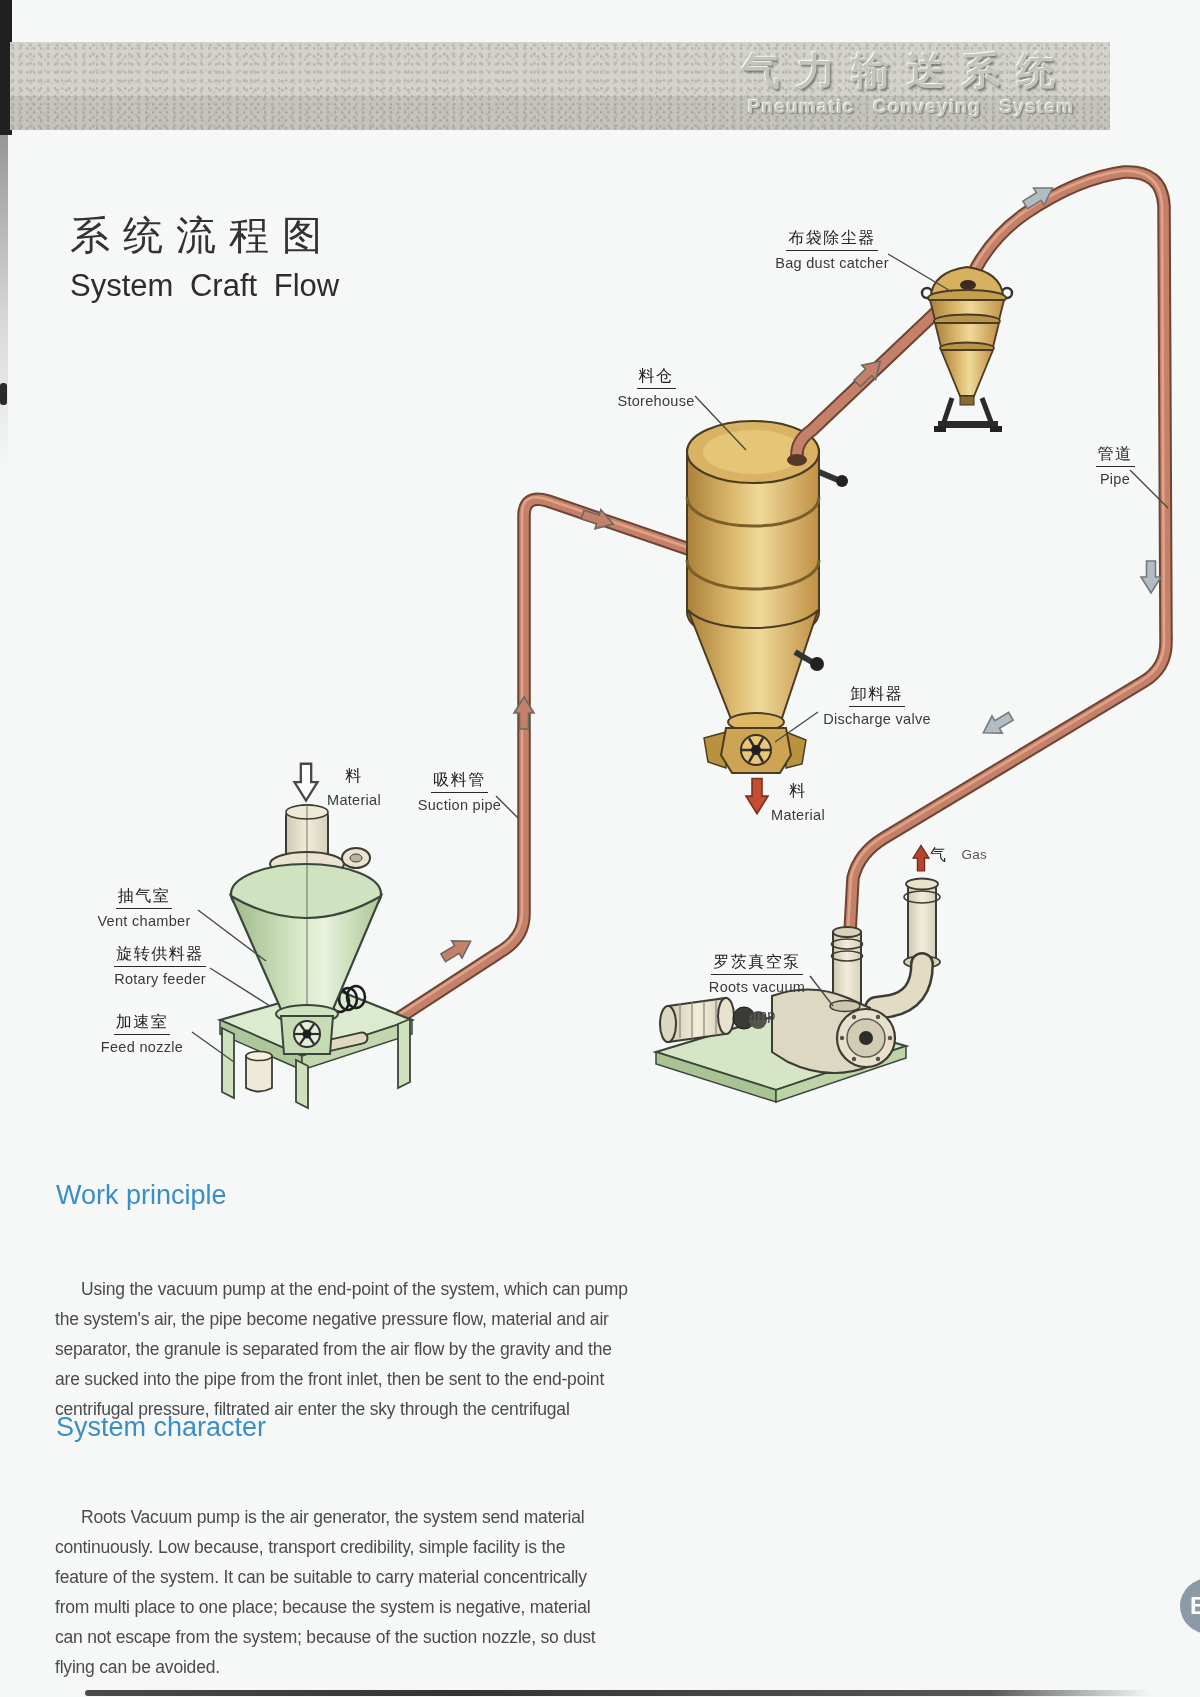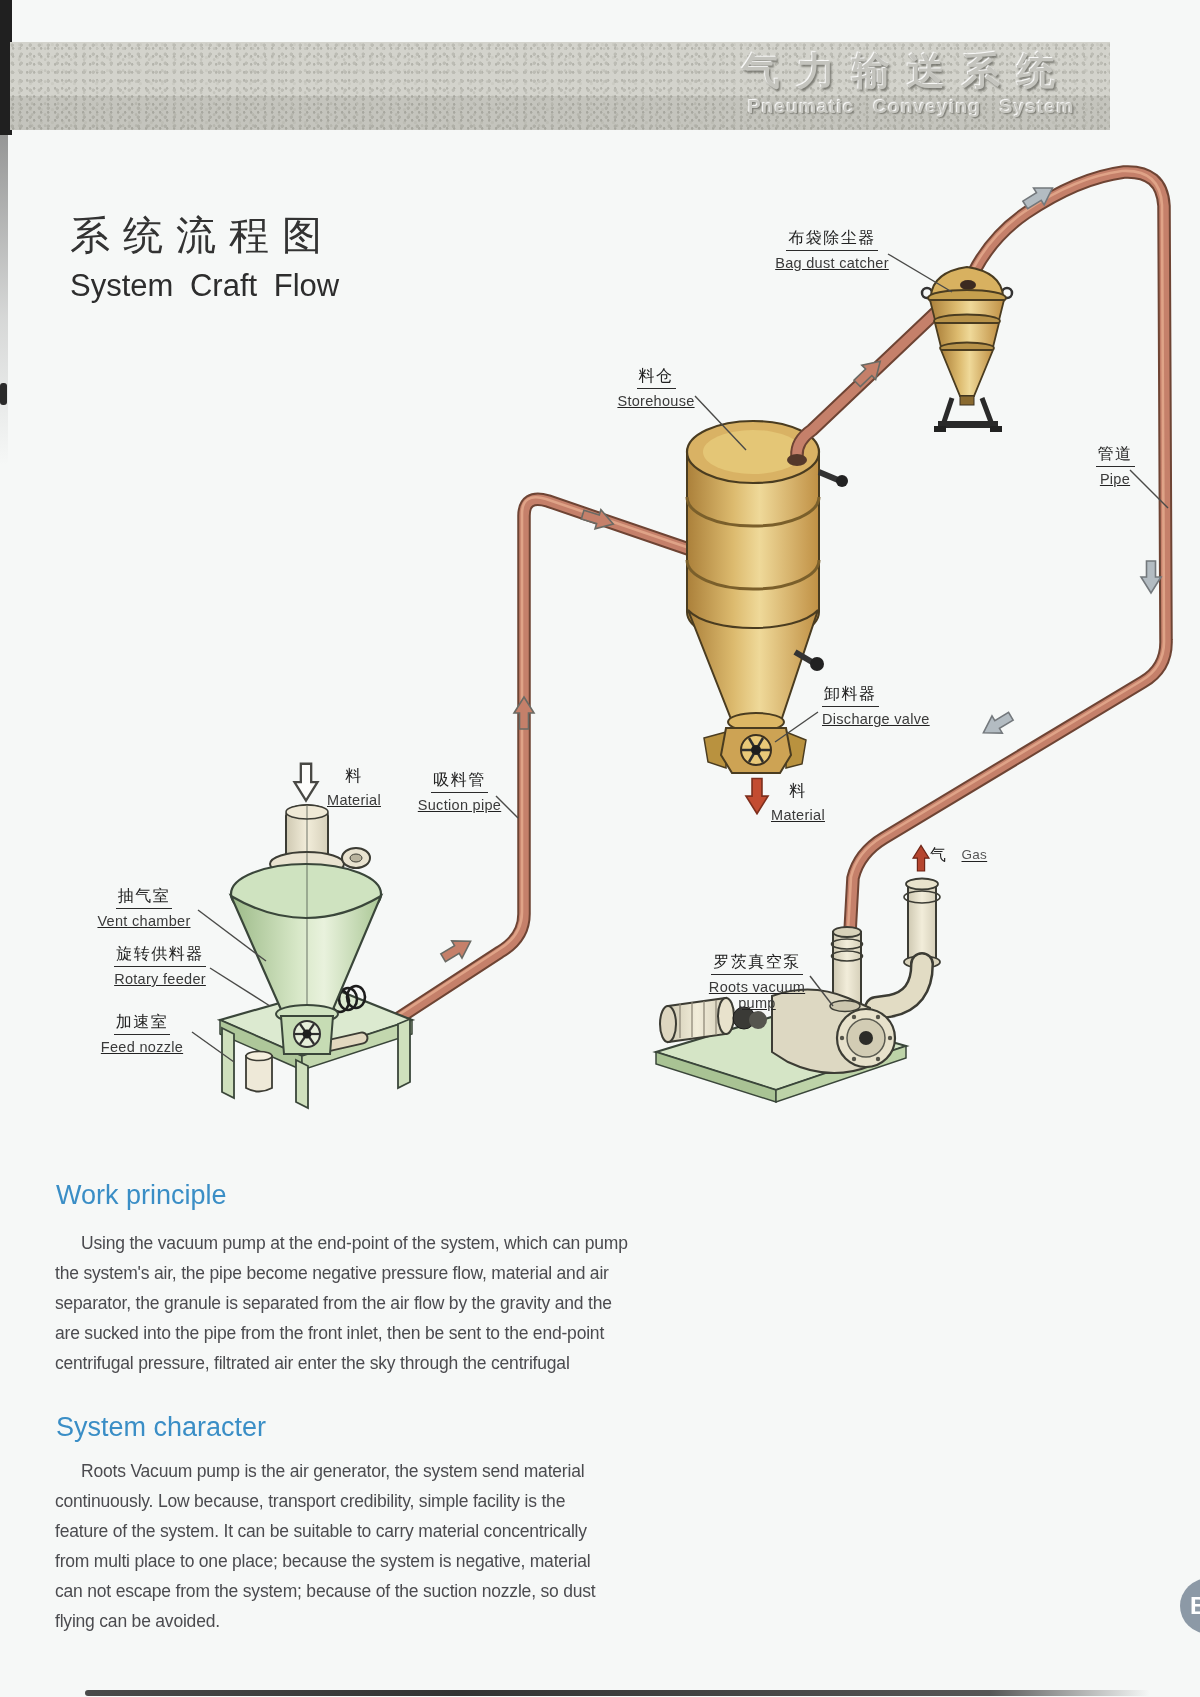--- a/index.html
+++ b/index.html
@@ -39,34 +39,34 @@
   .pipeH{fill:none;stroke:#e5ab8e;stroke-width:2.6;opacity:.8;stroke-linecap:round;}
   .band{fill:none;stroke:#7a5f2b;stroke-width:3;}
   .arr-salmon{fill:#c5806a;stroke:#6a6a64;stroke-width:1.6;}
   .arr-gray{fill:#b3bcc2;stroke:#73787c;stroke-width:1.6;}
   .arr-hollow{fill:#fdfdfb;stroke:#484844;stroke-width:2;}
   .arr-red{fill:#c34c31;stroke:#7e2f1d;stroke-width:1.5;}
   .arr-gas{fill:#b5452e;stroke:#6e2516;stroke-width:1.5;}
   .leaders line{stroke:#4a4a48;stroke-width:1.4;}
 
   
-  .lbl{position:absolute;text-align:center;color:#222;text-decoration:underline;}
+  .lbl{position:absolute;text-align:center;color:#222;}
   .lbl .zh{display:inline-block;font-size:16px;font-weight:500;letter-spacing:1.5px;
     border-bottom:1.6px solid #2b2b2b;padding:0 2px 1px;white-space:nowrap;}
   .lbl .zh.nound{border-bottom:none;}
   .lbl .en{display:block;font-size:14.5px;font-weight:500;color:#3a3a3a;margin-top:4px;letter-spacing:.3px;white-space:nowrap;}
-  .lbl.left{text-align:left;}
+  .lbl.left{text-align:center;}
   .gas-label .zh{border-bottom:none;font-size:16px;}
   .gas-label .en{display:inline;font-size:13.5px;color:#555;margin-left:12px;vertical-align:1px;}
 
   
   .section-heading{position:absolute;left:56px;color:#3a8ec6;font-size:27px;font-weight:400;white-space:nowrap;}
   .para{position:absolute;left:55px;width:545px;}
   .bodyline{height:30px;line-height:30px;font-size:17.5px;letter-spacing:-0.2px;color:#4b4b4f;white-space:nowrap;}
-  .bodyline.first{padding-left:26px;}
+  .bodyline.first{padding-left:26px;margin-top:46px;}
 
   .badge{position:absolute;left:1180px;top:1578px;width:58px;height:56px;border-radius:50%;
     background:#8c99a6;color:#fff;font-size:24px;font-weight:bold;display:flex;align-items:center;padding-left:10px;box-sizing:border-box;}
 </style>
 </head>
 <body>
 
 <div class="page">
 
   <div class="left-edge-top"></div>
@@ -309,21 +309,21 @@
   <div class="lbl" style="left:92px;top:1012px;width:100px;">
     <span class="zh">加速室</span>
     <span class="en">Feed nozzle</span>
   </div>
   <div class="lbl gas-label" style="left:928px;top:845px;">
     <span class="zh">气</span><span class="en">Gas</span>
   </div>
   <div class="lbl" style="left:702px;top:952px;width:110px;">
     <span class="zh">罗茨真空泵</span>
     <span class="en">Roots vacuum</span>
-    <span class="en" style="margin-top:0;">pump</span>
+    <span class="en" style="margin-top:12px;">pump</span>
   </div>
 
   <div class="section-heading" style="top:1180px;">Work principle</div>
   <div class="para" style="top:1228px;">
     <div class="bodyline first">Using the vacuum pump at the end-point of the system, which can pump</div>
     <div class="bodyline">the system's air, the pipe become negative pressure flow, material and air</div>
     <div class="bodyline">separator, the granule is separated from the air flow by the gravity and the</div>
     <div class="bodyline">are sucked  into the pipe from the front inlet, then be sent to the end-point</div>
     <div class="bodyline">centrifugal pressure, filtrated air enter the sky through the centrifugal</div>
   </div>

